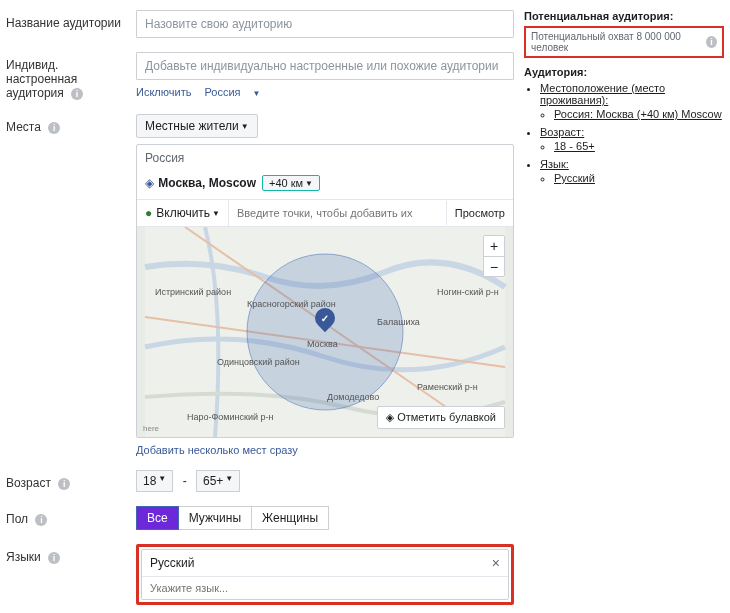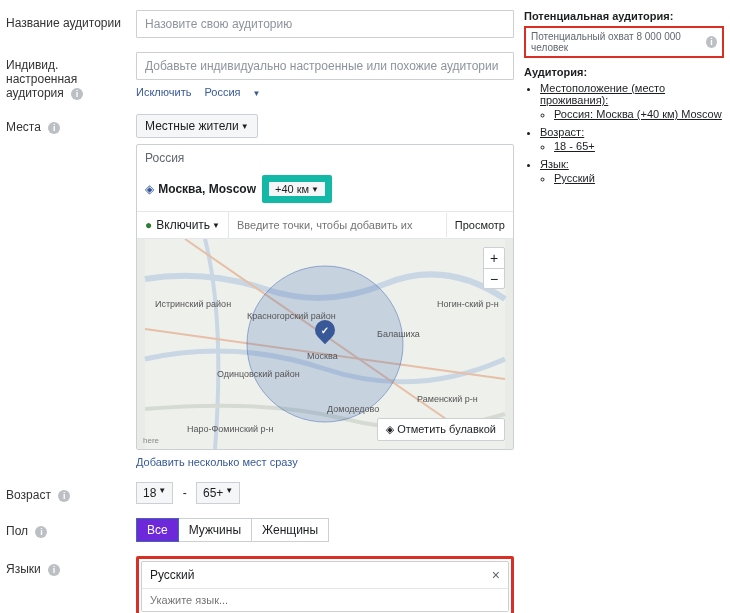--- a/index.html
+++ b/index.html
@@ -80,21 +80,21 @@
   .loc-chip {
     display: flex;
     align-items: center;
     padding: 4px 8px 8px 8px;
     font-size: 12px;
   }
   .loc-bullet { color: #385898; margin-right: 4px; }
   .loc-name { font-weight: bold; margin-right: 6px; }
   .loc-radius {
     background: #f5f6f7;
-    border: 7px solid #14b8a6;
+    border: 1px solid #14b8a6;
     border-radius: 2px;
     padding: 1px 6px;
     font-size: 11px;
     display: inline-flex;
     align-items: center;
   }
   .map-toolbar {
     display: flex;
     align-items: center;
     border-top: 1px solid #e4e6eb;

